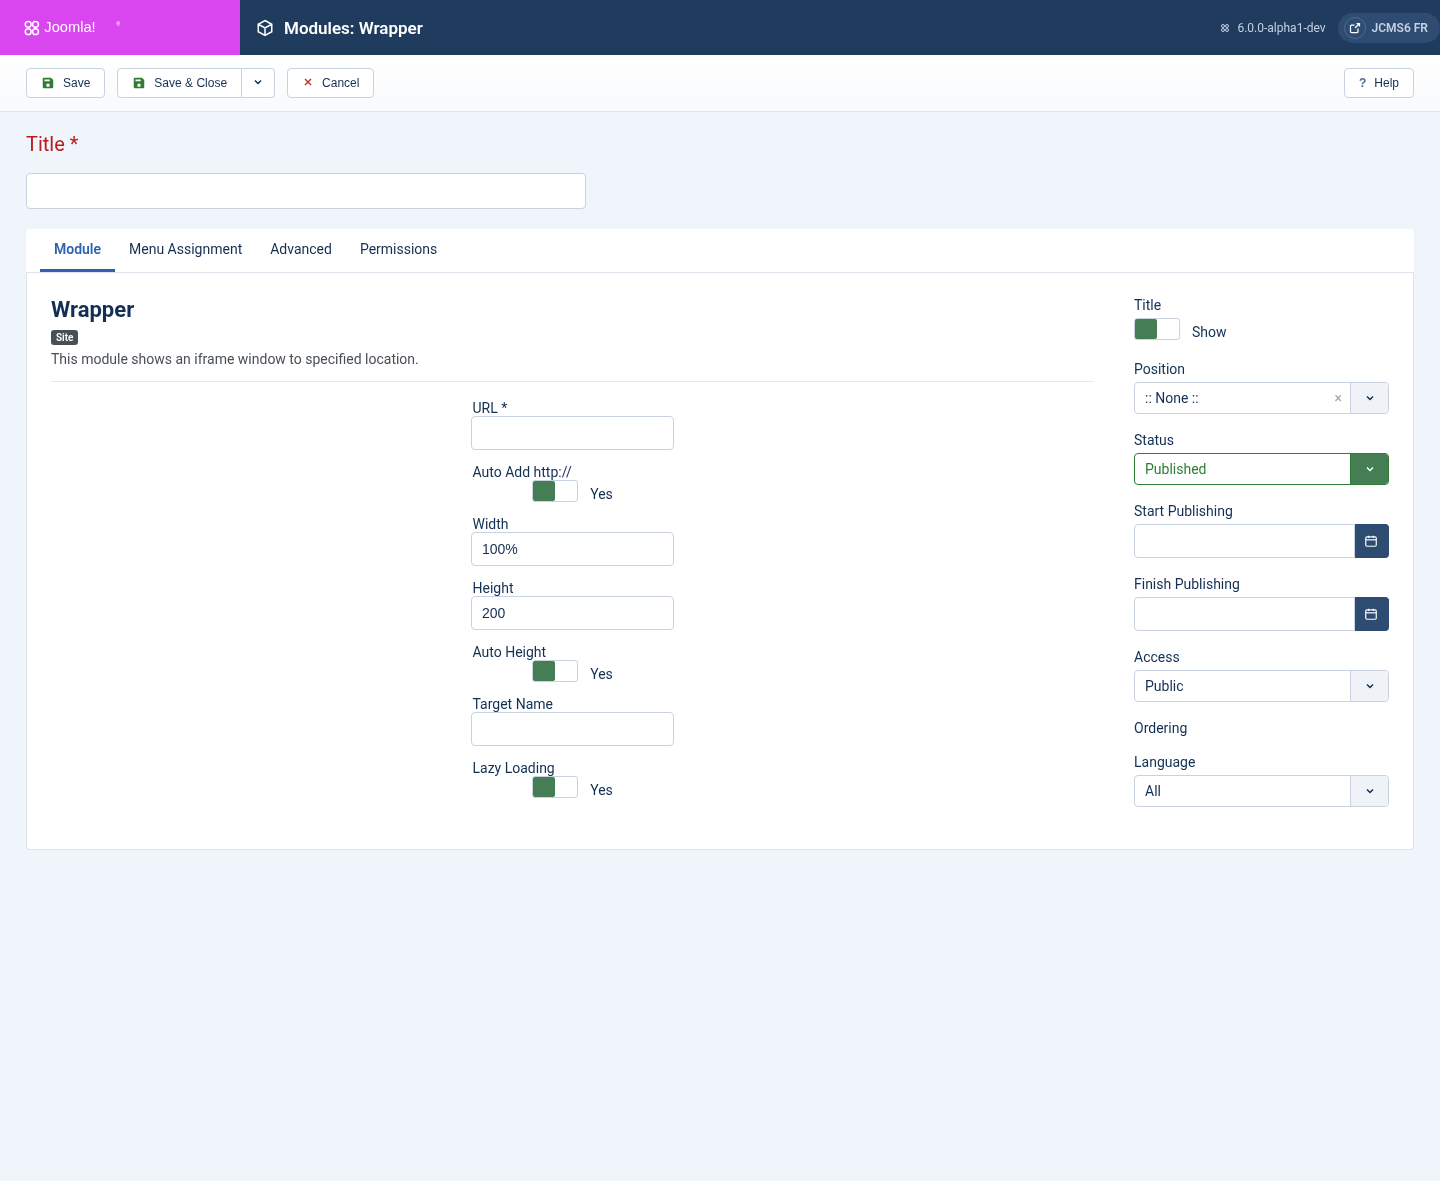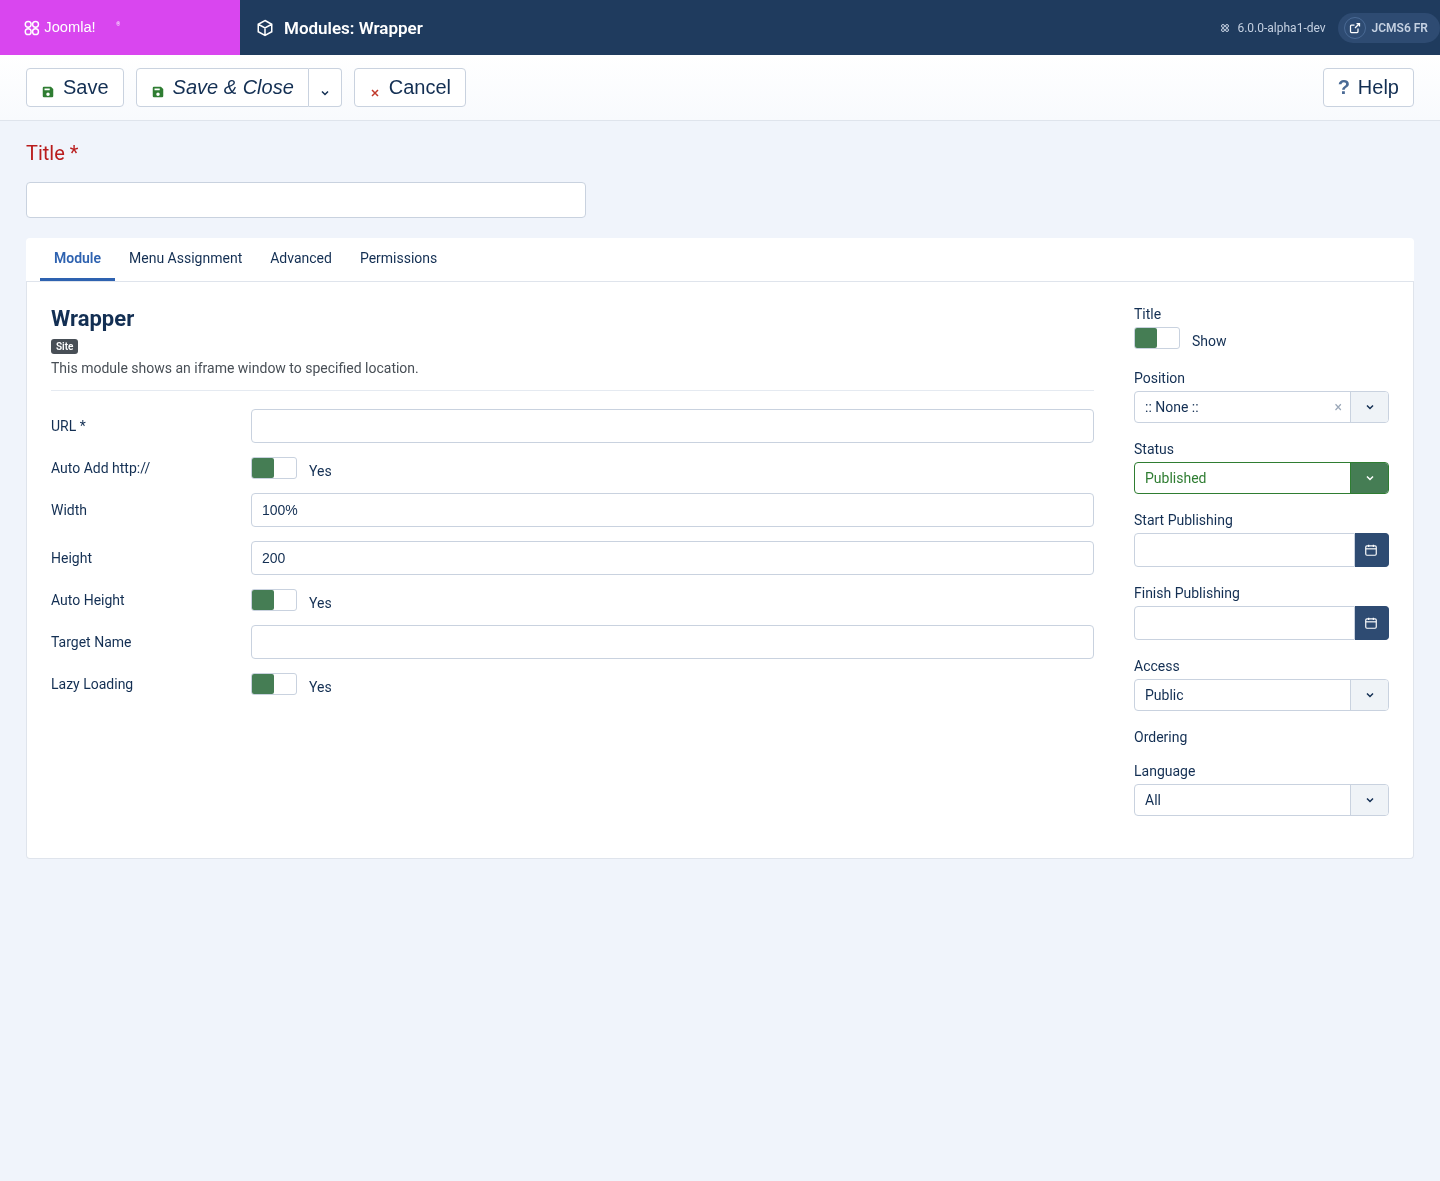--- a/index.html
+++ b/index.html
@@ -6,43 +6,43 @@
 body { font-family: -apple-system, BlinkMacSystemFont, "Segoe UI", Roboto, sans-serif; font-size: 14px; color: #132f53; background: #f0f4fb; }
 .topbar { background: #1f3b5e; color: #fff; display: flex; align-items: center; height: 55px; }
 .brand-area { background: #d946ef; height: 55px; display: flex; align-items: center; padding: 0 16px; width: 240px; }
 .brand-area svg { height: 22px; }
 .page-title-area { display: flex; align-items: center; gap: 10px; padding: 0 16px; font-size: 17px; font-weight: 600; flex: 1; }
 .top-right { display: flex; align-items: center; gap: 12px; color: #c5d1e2; font-size: 12px; }
 .version-chip { display: flex; align-items: center; gap: 6px; }
 .site-chip { background: #2e4b72; border-radius: 18px; padding: 4px 12px 4px 6px; display: flex; align-items: center; gap: 6px; font-weight: 600; }
 .site-chip .circ { width: 22px; height: 22px; border: 1px solid #4a6a95; border-radius: 50%; display: flex; align-items: center; justify-content: center; }
 .toolbar { background: #fff; border-bottom: 1px solid #dfe4ec; padding: 13px 26px; display: flex; align-items: center; gap: 12px; background: linear-gradient(#fff,#f8fafd); }
-.btn { background: #fff; border: 1px solid #c9d2df; border-radius: 4px; padding: 7px 14px; font-size: 20px; color: #132f53; display: inline-flex; align-items: flex-end; gap: 8px; cursor: pointer; }
+.btn { background: #fff; border: 1px solid #c9d2df; border-radius: 4px; padding: 7px 14px; font-size: 12px; color: #132f53; display: inline-flex; align-items: flex-start; gap: 8px; cursor: pointer; }
 .btn-group { display: inline-flex; }
-.btn-group .btn:first-child { border-top-right-radius: 0; border-bottom-right-radius: 0; font-style: italic; }
+.btn-group .btn:first-child { border-top-right-radius: 0; border-bottom-right-radius: 0; }
 .btn-group .btn:last-child { border-top-left-radius: 0; border-bottom-left-radius: 0; border-left: none; padding: 7px 10px; }
 .spacer { flex: 1; }
 .icon-save { color: #2f7d32; }
 .icon-cancel { color: #c0392b; }
 .icon-help { color: #4a6a95; font-weight: bold; }
 .form-area { padding: 20px 26px; }
 .field-label { color: #b91c1c; font-size: 20px; margin-bottom: 17px; display: block; }
 .text-input { width: 100%; border: 1px solid #c9d2df; border-radius: 4px; padding: 8px 10px; font-size: 14px; color: #132f53; background: #fff; }
 .title-input { width: 560px; height: 36px; }
 .tabs { display: flex; border-bottom: 1px solid #dfe4ec; padding: 0 14px; background: #fff; border-radius: 4px 4px 0 0; }
 .tab { padding: 12px 14px; font-size: 14px; cursor: pointer; color: #132f53; }
 .tab.active { color: #2e62b0; font-weight: 600; border-bottom: 3px solid #2e62b0; }
 .tab-content { background: #fff; border: 1px solid #dfe4ec; border-top: none; border-radius: 0 0 4px 4px; padding: 24px; display: flex; gap: 40px; }
 .main-col { flex: 1; }
 .side-col { width: 255px; }
 .mod-title { font-size: 22px; font-weight: 700; margin-bottom: 6px; }
 .site-badge { display: inline-block; background: #484f56; color: #fff; font-size: 10px; padding: 2px 5px; border-radius: 3px; font-weight: 600; margin-bottom: 6px; }
 .mod-desc { color: #484f56; font-size: 14px; margin-bottom: 14px; }
 .hr { border: none; border-top: 1px solid #e5eaf1; margin-bottom: 18px; }
-.form-row { display: flex; align-items: center; margin-bottom: 14px; }
+.form-row { display: flex; align-items: center; margin-bottom: 14px; flex-direction: column; }
 .form-row .lbl { width: 200px; font-size: 14px; color: #132f53; }
 .form-row .ctl { flex: 1; }
 .toggle { display: inline-flex; align-items: flex-end; gap: 12px; }
 .toggle-btn { width: 46px; height: 22px; border: 1px solid #c9d2df; border-radius: 3px; background: #fff; position: relative; cursor: pointer; display: inline-block; }
 .toggle-btn::before { content: ''; position: absolute; left: 0; top: 0; width: 22px; height: 20px; background: #457d54; border-radius: 2px; }
 .side-field { margin-bottom: 18px; }
 .side-field .lbl { display: block; margin-bottom: 5px; font-size: 14px; }
 .select { display: flex; border: 1px solid #c9d2df; border-radius: 4px; overflow: hidden; background: #fff; }
 .select .value { flex: 1; padding: 7px 10px; font-size: 14px; display: flex; align-items: center; }
 .select .clear { padding: 0 8px; color: #9aa7b8; cursor: pointer; display: flex; align-items: center; }

